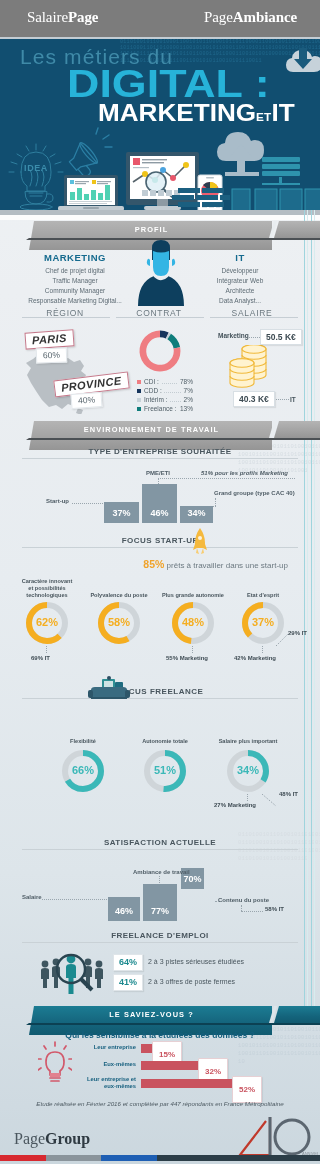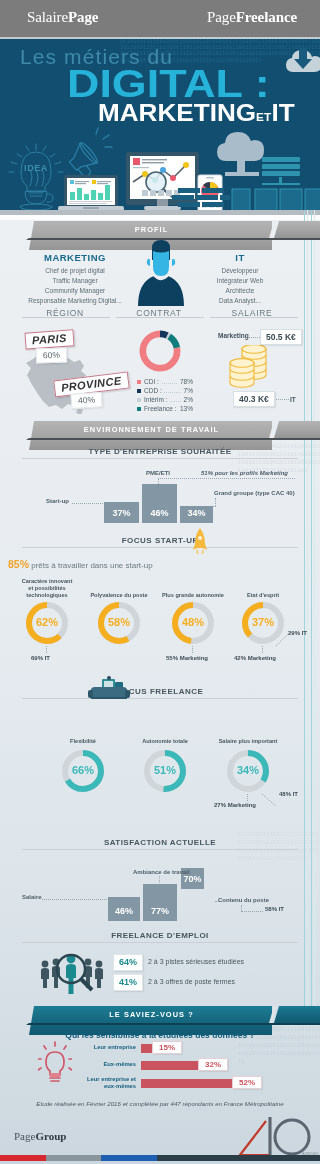--- a/index.html
+++ b/index.html
@@ -78,64 +78,64 @@
   .bar{position:absolute;background:#8296a3;}
   .bar span{position:absolute;left:0;right:0;bottom:5px;text-align:center;color:#fff;
     font-size:9px;font-weight:700;}
   .barlab{position:absolute;font-size:6px;font-weight:700;color:#4f5d66;white-space:nowrap;}
   .barnote{position:absolute;font-size:6px;font-style:italic;font-weight:700;color:#4f5d66;white-space:nowrap;}
   .h3{position:absolute;font-size:8px;font-weight:700;color:#49565e;letter-spacing:.45px;text-align:center;}
   .h3rule{position:absolute;height:1px;background:#c9d1d6;}
 
   
   .focus-title{position:absolute;font-size:8px;font-weight:700;color:#49565e;letter-spacing:.5px;text-align:center;}
-  .focus-lead{position:absolute;font-size:8px;color:#6d7a82;text-align:left;width:272px;left:8px;}
+  .focus-lead{position:absolute;font-size:8px;color:#6d7a82;text-align:right;width:272px;left:16px;}
   .focus-lead b{font-size:10.5px;font-weight:700;}
   .gauge-label{position:absolute;font-size:5.6px;font-weight:700;color:#49565e;text-align:center;line-height:7px;}
   .gauge-note{position:absolute;font-size:6px;font-weight:700;color:#3f4c54;white-space:nowrap;}
   .gauge-val{position:absolute;font-size:11px;font-weight:700;text-align:center;}
 
   
   .rch-row{position:absolute;height:15px;}
   .rch-box{position:absolute;left:0;top:0;width:28px;height:15px;background:#fff;border:0.8px solid #dfe5e9;
     color:#1d8a8f;font-size:9px;font-weight:700;text-align:center;line-height:15px;
     box-shadow:1px 1px 1px rgba(0,0,0,.07);}
   .rch-txt{position:absolute;left:35px;top:0;line-height:15px;font-size:7px;color:#49565e;white-space:nowrap;}
 
   
   .sv-q{position:absolute;left:0;top:1030px;width:320px;text-align:center;font-size:8.5px;
     font-weight:700;color:#155f7e;}
   .sv-lab{position:absolute;font-size:5.8px;font-weight:700;color:#155f7e;text-align:right;line-height:7px;}
   .sv-bar{position:absolute;height:9px;background:#c9535f;}
   .sv-val{position:absolute;background:#fff;border:0.8px solid #e7d0d4;color:#c9535f;font-size:8px;
-    font-weight:700;padding:1px 6px;border-radius:1px;box-shadow:1px 1px 1px rgba(0,0,0,.07);}
+    font-weight:700;padding:8px 6px;border-radius:1px;box-shadow:1px 1px 1px rgba(0,0,0,.07);}
 
   
   .foot-note{position:absolute;left:0;top:1100px;width:320px;text-align:center;font-size:6.2px;
     font-style:italic;color:#4d5a62;}
   .foot-bar{position:absolute;left:0;top:1155px;width:320px;height:6px;background:#2b3d47;}
   .foot-bar i{position:absolute;top:0;height:6px;display:block;}
-  .pg-logo{position:absolute;left:14px;top:1130px;font-family:"Liberation Serif",serif;font-size:11px;color:#4a565e;}
+  .pg-logo{position:absolute;left:14px;top:1130px;font-family:"Liberation Serif",serif;font-size:16px;color:#4a565e;}
   .pg-logo b{color:#2f3a42;}
 
   
   .bin{position:absolute;font-family:"Liberation Mono",monospace;font-size:5.5px;line-height:8px;
     letter-spacing:.2px;color:#d6dde2;word-break:break-all;pointer-events:none;}
   .bin.dk{color:#c6d2da;}
   .cable{position:absolute;width:1.3px;background:#9fd4dd;}
   .cable.b{background:#d7ecef;}
 </style>
 </head>
 <body>
 
 <div class="page">
 
   <div class="topbar">
     <div class="logo logo-mp"><span>Salaire</span><b>Page</b></div>
-    <div class="logo logo-pp"><span>Page</span><b>Freelance</b></div>
+    <div class="logo logo-pp"><span>Page</span><b>Ambiance</b></div>
   </div>
   <div class="topline"></div>
 
   <div class="hero">
     <div class="hero-bin">0110100101100100011001010110000101101100001100010011000001100001011000110110100001100101001011000110010101110100011001010111001001101110011001010110110001101100011001010010000001100100011011110110111001101110011001010110010101110011</div>
     <svg class="hero-art" width="320" height="220" viewBox="0 0 320 220" style="position:absolute;left:0;top:-39px;">
 
       <g stroke="#2f7f9f" fill="none" stroke-width="1" stroke-linecap="round">
         <path d="M21 172 q0 -20 15 -20 q15 0 15 20 q0 10 -6 14 l0 5 l-18 0 l0 -5 q-6 -4 -6 -14z"></path>
         <path d="M29 193 l14 0 M30 196 l12 0"></path>

